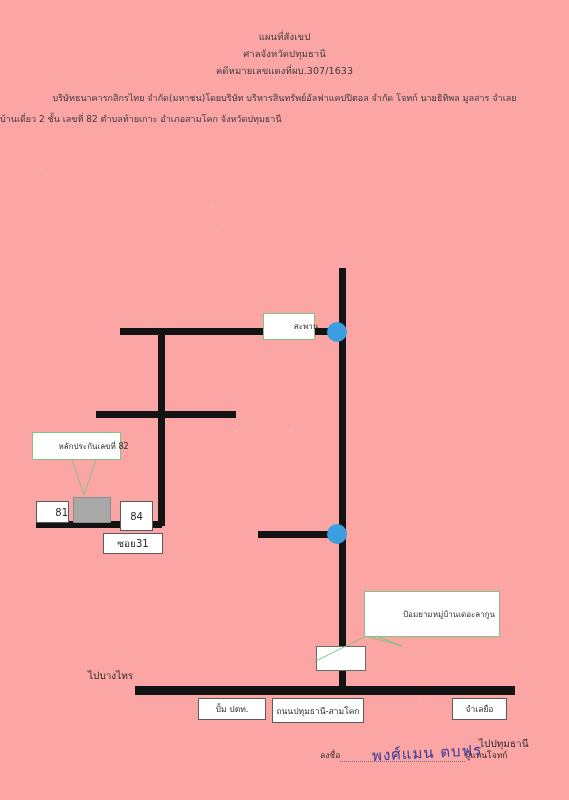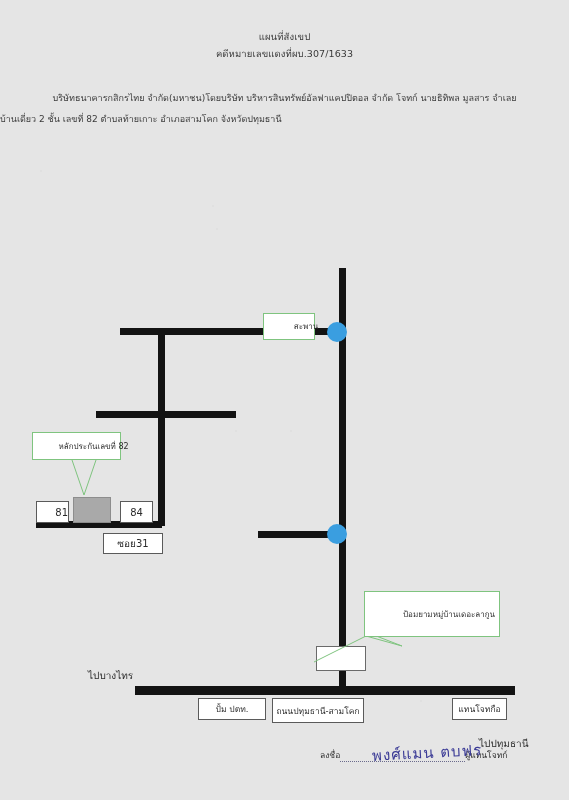--- a/index.html
+++ b/index.html
@@ -6,21 +6,21 @@
   body{
     width:569px;height:800px;
     background:#ffffff;
     font-family:"DejaVu Sans","Liberation Sans",sans-serif;
     position:relative;
     overflow:hidden;
     color:#2b2b2b;
   }
   #sheet{
     position:absolute;inset:0;
-    background:#e5e5e5;
+    background:#fca5a5;
   }
   
   .hdr{
     position:absolute;left:0;right:0;top:28px;
     text-align:center;
   }
   .hdr .line{
     font-size:9.5px;
     line-height:17px;
     letter-spacing:.1px;
@@ -118,20 +118,21 @@
   }
   .noise{position:absolute;background:#d9d9d9;border-radius:50%;opacity:.5;}
 </style>
 </head>
 <body>
 
 <div id="sheet">
 
   <div class="hdr">
     <div class="line">แผนที่สังเขป</div>
+    <div class="line">ศาลจังหวัดปทุมธานี</div>
     <div class="line">คดีหมายเลขแดงที่ผบ.307/1633</div>
   </div>
 
   <div class="body-lines">
     <div class="line">บริษัทธนาคารกสิกรไทย จำกัด(มหาชน)โดยบริษัท บริหารสินทรัพย์อัลฟาแคปปิตอล จำกัด   โจทก์   นายธิทิพล มูลสาร จำเลย</div>
     <div class="line l2">บ้านเดี่ยว 2 ชั้น เลขที่ 82 ตำบลท้ายเกาะ  อำเภอสามโคก  จังหวัดปทุมธานี</div>
   </div>
 
   <div class="noise" style="left:40px;top:170px;width:2px;height:2px;"></div>
   <div class="noise" style="left:212px;top:205px;width:2px;height:2px;"></div>
@@ -173,38 +174,38 @@
   </div>
   <svg class="leader" style="left:310px;top:630px;width:200px;height:36px;">
     <polyline points="4,32 56,6 92,16 56,2" fill="none" stroke="#7fc47f" stroke-width="1"></polyline>
   </svg>
 
   <div class="plot" style="left:73px;top:497px;width:38px;height:26px;"></div>
 
   <div class="box num" style="left:36px;top:501px;width:33px;height:22px;justify-content:flex-end;">
     <span>81</span>
   </div>
-  <div class="box num" style="left:120px;top:501px;width:33px;height:22px;text-align:center;">
+  <div class="box num" style="left:120px;top:501px;width:33px;height:30px;text-align:center;">
     <span>84</span>
   </div>
 
   <div class="box" style="left:103px;top:533px;width:60px;height:21px;font-size:10px;">
     <span>ซอย31</span>
   </div>
 
   <div class="box empty" style="left:316px;top:646px;width:50px;height:25px;"></div>
 
   <div class="box" style="left:198px;top:698px;width:68px;height:22px;">
     <span>ปั้ม ปตท.</span>
   </div>
   <div class="box" style="left:272px;top:698px;width:92px;height:25px;">
     <span>ถนนปทุมธานี-สามโคก</span>
   </div>
   <div class="box" style="left:452px;top:698px;width:55px;height:22px;">
-    <span>แทนโจทกือ</span>
+    <span>จำเลยือ</span>
   </div>
 
   <div class="flabel" style="left:88px;top:668px;">ไปบางไทร</div>
   <div class="flabel" style="left:479px;top:688px;margin-top:48px;">ไปปทุมธานี</div>
 
   <div class="sig-row">
     <span>ลงชื่อ</span>
     <span class="dots" style="width:125px;"></span>
     <span>ผู้แทนโจทก์</span>
   </div>

